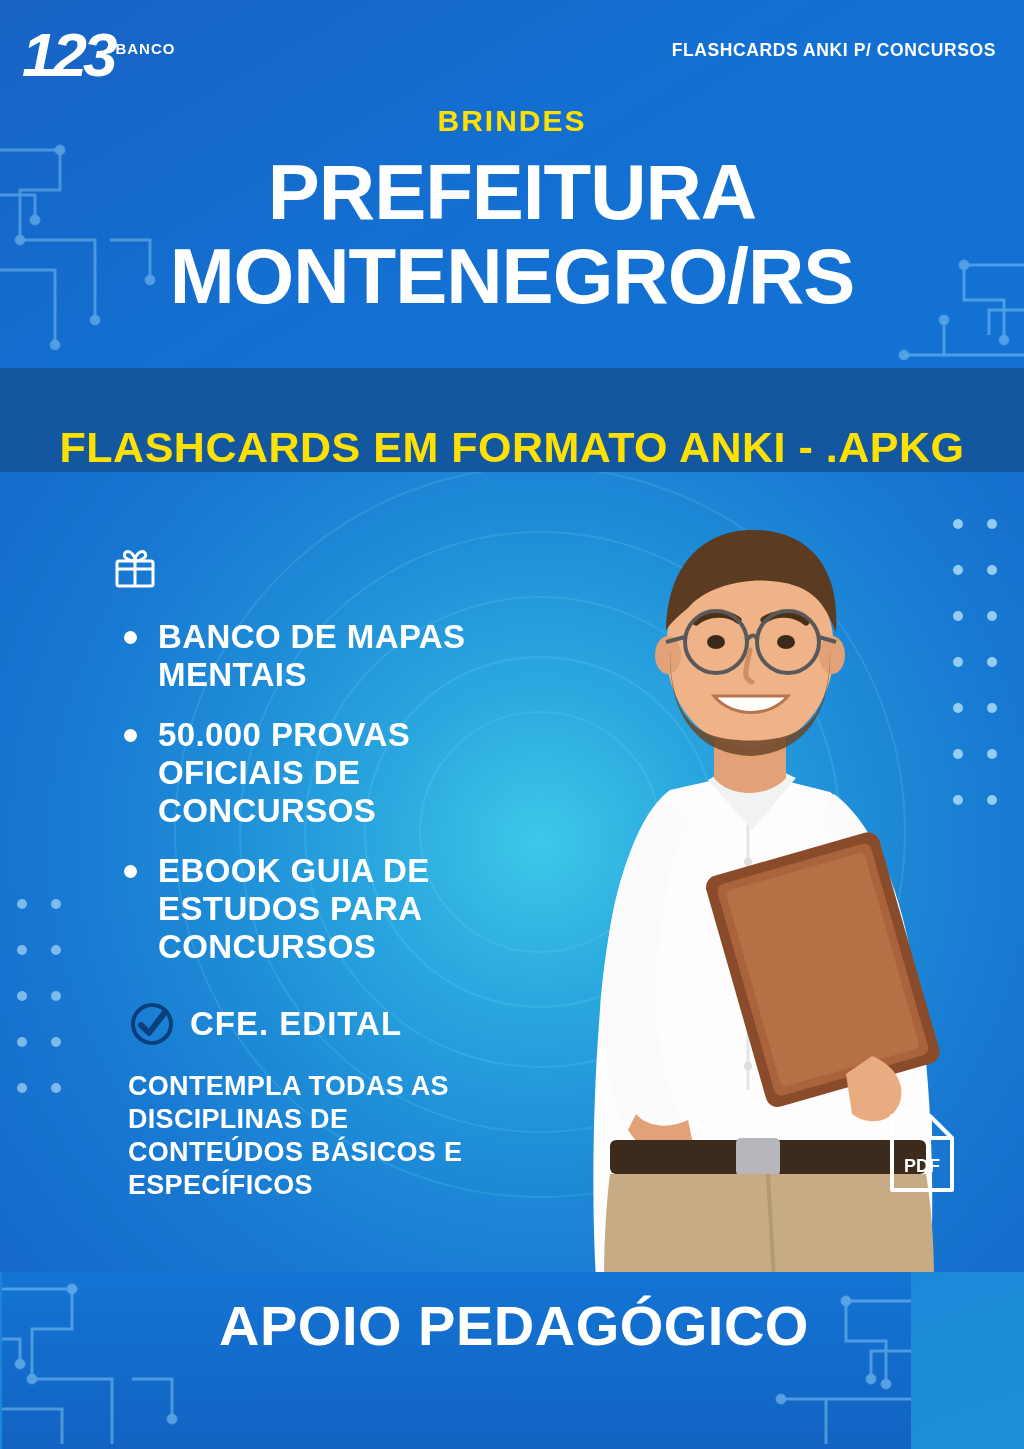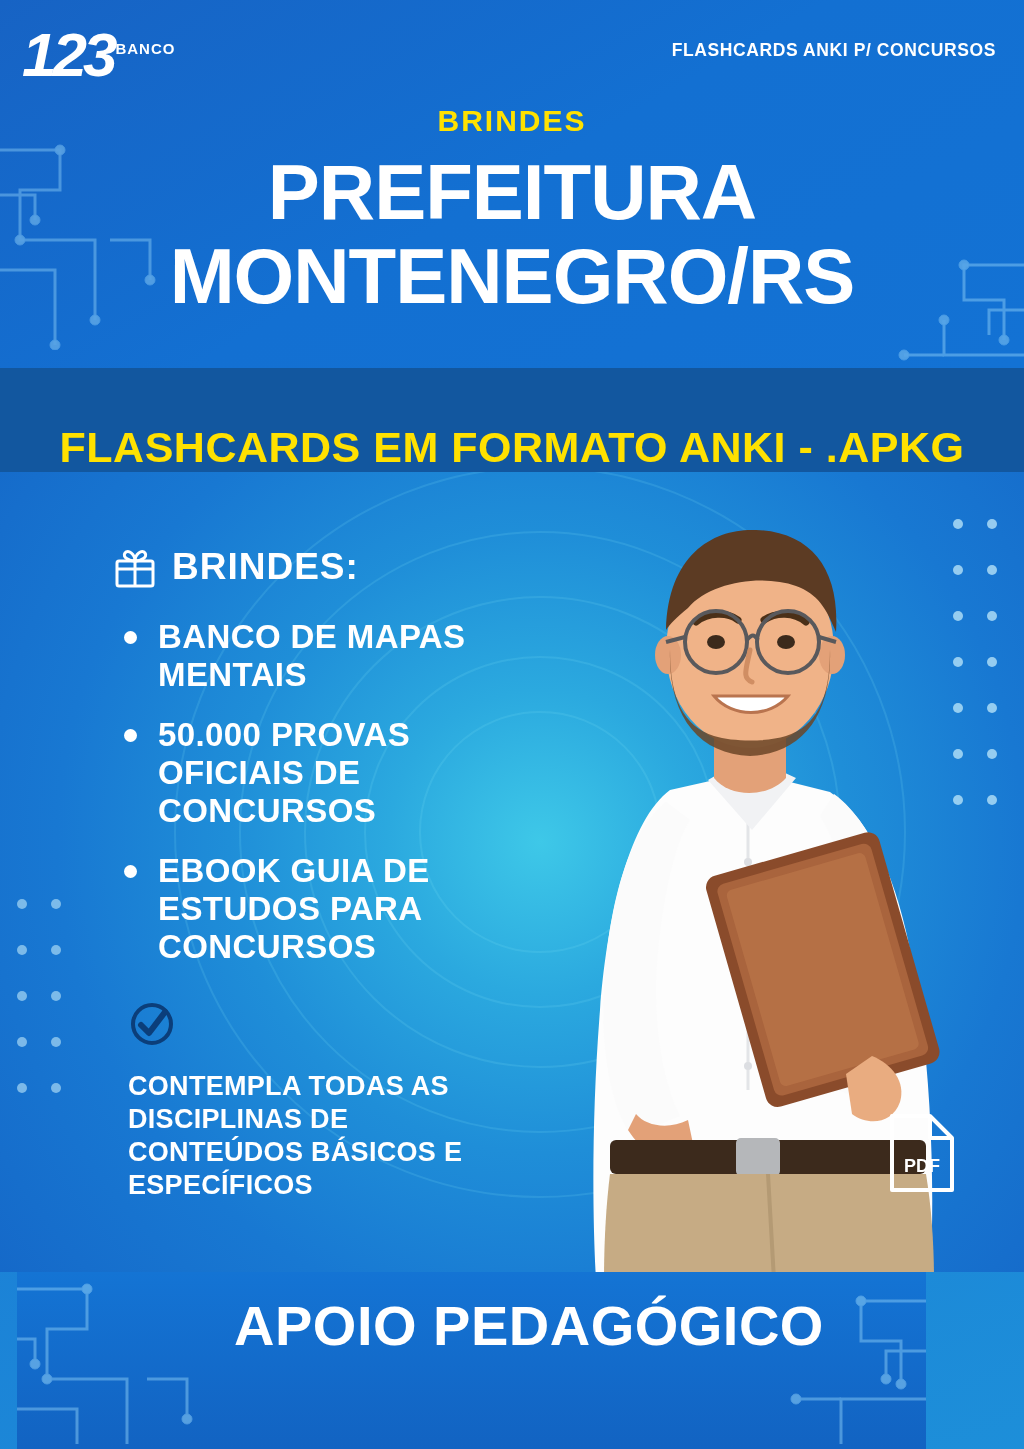--- a/index.html
+++ b/index.html
@@ -220,21 +220,21 @@
 
   .pdf-badge {
     position: absolute;
     right: 66px;
     bottom: 78px;
   }
 
   
   .footer {
     position: absolute;
-    left: 17px;
+    left: 2px;
     top: 1272px;
     width: 909px;
     height: 177px;
     background: linear-gradient(180deg, #1474d4 0%, #1263c2 100%);
     overflow: hidden;
   }
   .footer-text {
     position: absolute;
     width: 1024px;
     top: 22px;
@@ -354,34 +354,34 @@
     <div class="brindes-head">
       <svg class="gift-icon" width="46" height="46" viewBox="0 0 46 46">
         <g fill="none" stroke="#ffffff" stroke-width="3">
           <rect x="5" y="17" width="36" height="25" rx="2"></rect>
           <line x1="5" y1="25" x2="41" y2="25"></line>
           <line x1="23" y1="17" x2="23" y2="42"></line>
           <path d="M23 17 C23 10 16 5 13 9 C10 13 17 17 23 17Z"></path>
           <path d="M23 17 C23 10 30 5 33 9 C36 13 29 17 23 17Z"></path>
         </g>
       </svg>
-      <div class="brindes-title">BRINDES:</div>
     </div>
 
     <ul class="bullets">
       <li>BANCO DE MAPAS MENTAIS</li>
       <li>50.000 PROVAS OFICIAIS DE CONCURSOS</li>
       <li>EBOOK GUIA DE ESTUDOS PARA CONCURSOS</li>
     </ul>
 
     <div class="cfe-head">
       <svg width="48" height="48" viewBox="0 0 48 48">
         <circle cx="24" cy="24" r="19" fill="none" stroke="#0b3e7a" stroke-width="4"></circle>
         <path d="M13 25 L21 33 L37 12" fill="none" stroke="#0b3e7a" stroke-width="6" stroke-linecap="round" stroke-linejoin="round"></path>
       </svg>
+      <div class="cfe-title">CFE. EDITAL</div>
     </div>
     <div class="cfe-body">CONTEMPLA TODAS AS DISCIPLINAS DE CONTEÚDOS BÁSICOS E ESPECÍFICOS</div>
 
     <svg class="person" viewBox="0 0 520 790">
       <defs>
         <clipPath id="personClip">
             <rect x="0" y="0" width="520" height="790"></rect>
           </clipPath>
       </defs>
       <g clip-path="url(#personClip)">

